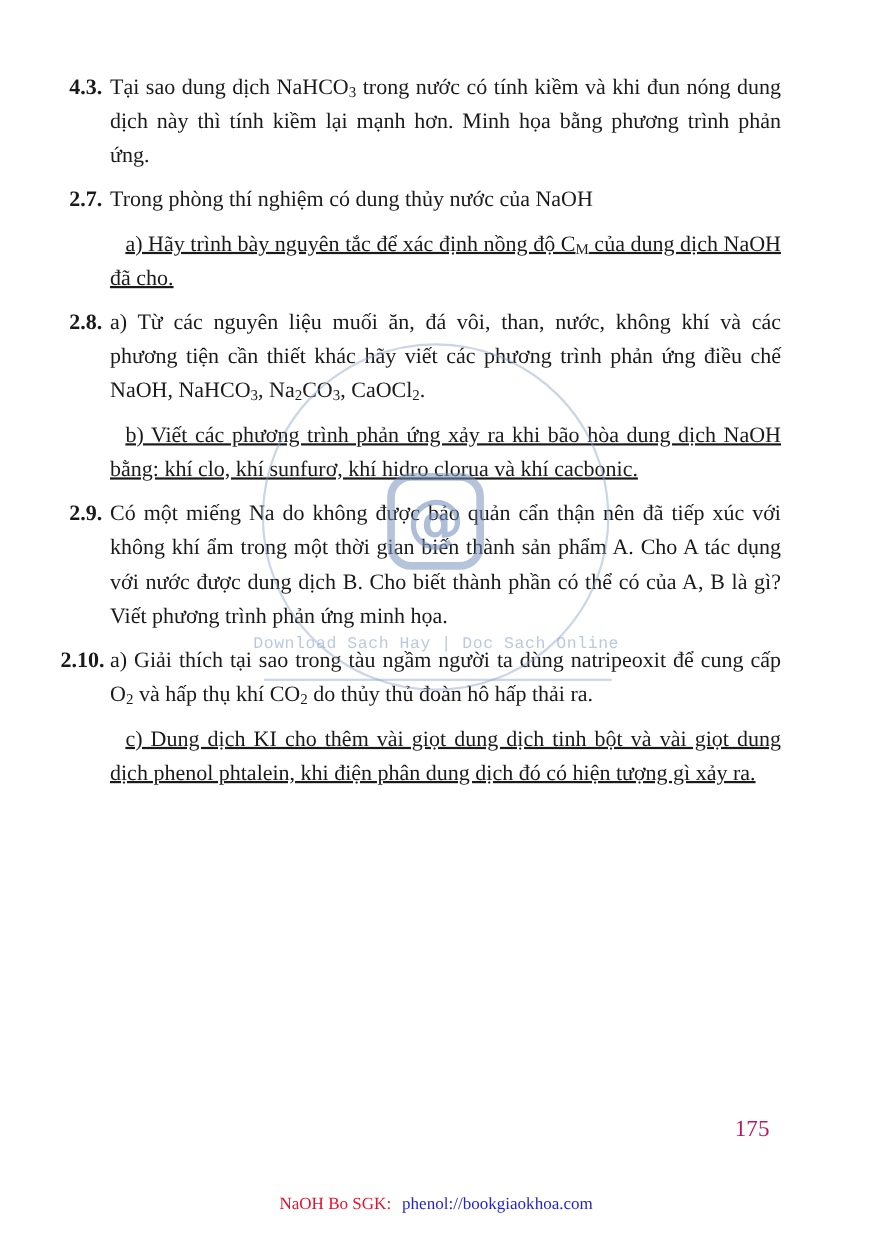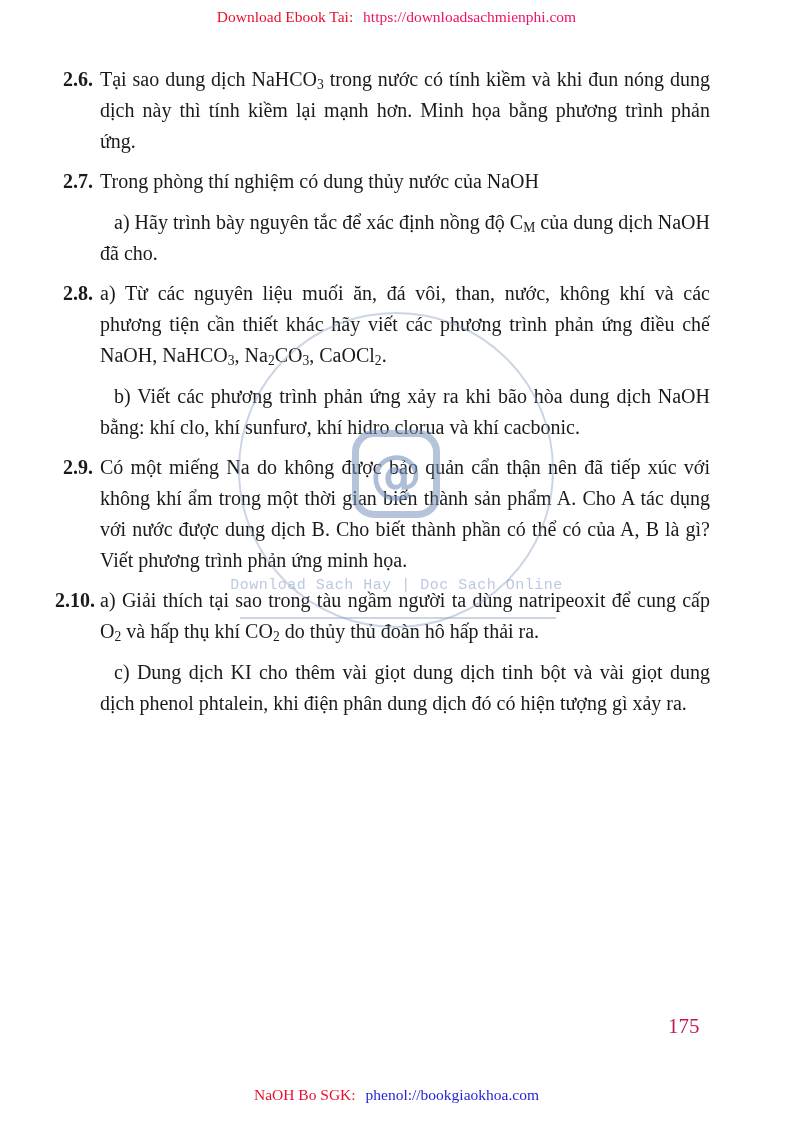--- a/index.html
+++ b/index.html
@@ -67,59 +67,55 @@
   .content {
     position: absolute; top: 64px; left: 63px; width: 647px;
     font-size: 20px; line-height: 31px;
     text-align: justify;
     z-index: 1;
   }
   .problem { position: relative; padding-left: 37px; margin: 0 0 9px 0; }
   .problem .num { position: absolute; left: 0; top: 0; font-weight: 700; }
   .problem.wide-num .num { left: -8px; }
   .para { margin: 0; }
-  .para + .para { margin-top: 10px; }
+  .para + .para { margin-top: 10px; text-decoration: underline; }
   .para.sub { text-indent: 14px; }
   sub { font-size: 0.68em; line-height: 0; vertical-align: -0.22em; }
 
   
   .pageno {
     position: absolute; top: 1014px; left: 668px;
     font-size: 21px; color: #be185d;
   }
   .footer {
     position: absolute; top: 1086px; left: 0; width: 100%;
     text-align: center; font-size: 15.5px;
   }
   .footer .label { color: #e8112d; }
   .footer .url   { color: #1f1fd4; margin-left: 6px; }
 </style>
 </head>
 <body>
 
 <div class="page">
 
-  <div class="header">
-    <span class="label">Download Ebook Tai:</span>
-    <span class="url">https://downloadsachmienphi.com</span>
-  </div>
 
   <div class="watermark">
     <div class="wm-circle"></div>
     <div class="wm-badge">
       <span>@</span>
     </div>
     <div class="wm-tag">Download Sach Hay | Doc Sach Online</div>
     <div class="wm-line"></div>
   </div>
 
   <main class="content">
 
     <section class="problem">
-      <span class="num">2.6.</span>
+      <span class="num">4.3.</span>
       <p class="para">Tại sao dung dịch NaHCO<sub>3</sub> trong nước có tính kiềm và khi đun nóng dung dịch này thì tính kiềm lại mạnh hơn. Minh họa bằng phương trình phản ứng.</p>
     </section>
 
     <section class="problem">
       <span class="num">2.7.</span>
       <p class="para">Trong phòng thí nghiệm có dung thủy nước của NaOH</p>
       <p class="para sub">a) Hãy trình bày nguyên tắc để xác định nồng độ C<sub>M</sub> của dung dịch NaOH đã cho.</p>
     </section>
 
     <section class="problem">

